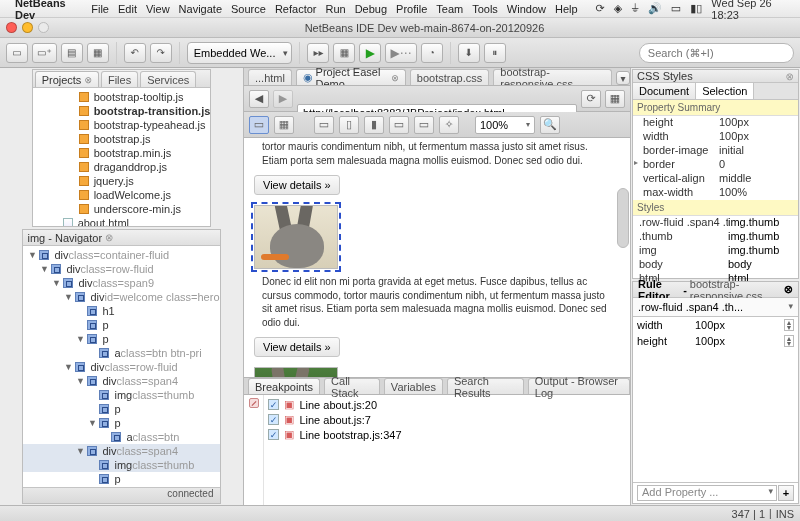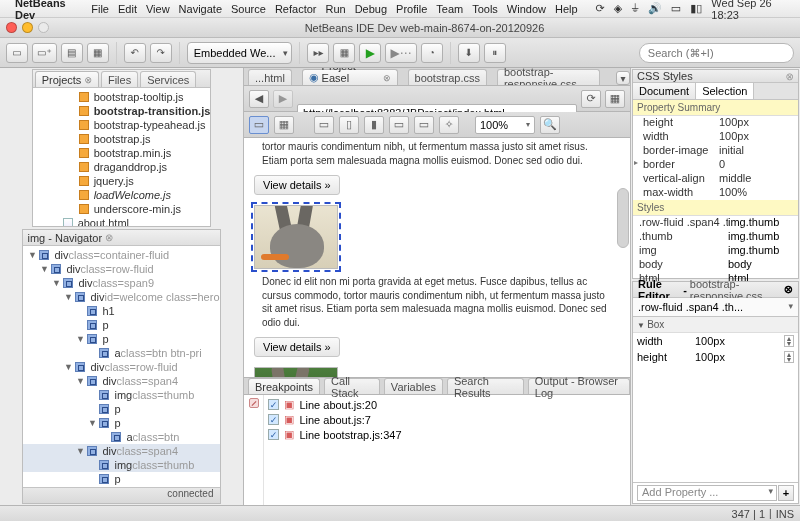--- a/index.html
+++ b/index.html
@@ -33,21 +33,21 @@
 .tree .row { display:flex; align-items:center; height:14px; padding-left:4px; white-space:nowrap;}
 .tree .row.sel{ background:#dfe6f0; }
 .tree .tw { width:10px; text-align:center; color:#6a6a6a; font-size:9px;}
 .tree .ic { width:14px; height:12px; margin-right:3px; display:inline-flex; align-items:center; justify-content:center;}
 .ic-file{ background:linear-gradient(#fff,#eef); border:1px solid #9bb; width:10px; height:11px;}
 .ic-orange{ background:#f6a93b; border:1px solid #c87e1e; width:10px; height:10px;}
 .ic-tag{ background:#91b0e2; border:1px solid #5e7fb8; width:10px; height:10px; position:relative;}
 .ic-tag::after{content:""; position:absolute; left:2px; top:2px; width:4px; height:4px; border:1px solid #2c4d8c;}
 .dim{ color:#9a9a9a; }
 .mid-col { flex:1; display:flex; flex-direction:column; min-width:0;}
-.editor-tabs { display:flex; background:#d6d6d6; border-bottom:1px solid #b5b5b5; height:18px; align-items:flex-end; padding-left:2px; gap:8px; overflow:hidden;}
+.editor-tabs { display:flex; background:#d6d6d6; border-bottom:1px solid #b5b5b5; height:18px; align-items:flex-end; padding-left:2px; gap:2px; overflow:hidden;}
 .editor-tabs .tab { font-size:10px; }
 .url-bar { height:26px; background:linear-gradient(#e2e2e2,#d3d3d3); border-bottom:1px solid #b5b5b5; display:flex; align-items:center; padding:0 5px; gap:4px;}
 .url-bar .sq-btn{ width:20px; height:18px; border:1px solid #b2b2b2; background:linear-gradient(#fafafa,#e4e4e4); border-radius:2px; display:flex; align-items:center; justify-content:center; color:#555;}
 .url-bar .url-field{ flex:1; height:18px; background:#fff; border:1px solid #b2b2b2; border-radius:2px; padding:0 5px;margin-top:28px;}
 .second-bar{ height:26px; background:linear-gradient(#dfdfdf,#d2d2d2); border-bottom:1px solid #b5b5b5; display:flex; align-items:center; padding:0 5px; gap:5px;}
 .second-bar .tool{ width:20px; height:18px; border:1px solid #b2b2b2; background:linear-gradient(#fafafa,#e4e4e4); border-radius:2px; display:flex; align-items:center; justify-content:center; color:#666; font-size:11px;}
 .second-bar .zoom{ width:60px; height:18px; background:#fff; border:1px solid #b2b2b2; border-radius:2px; display:flex; align-items:center; padding:0 4px;}
 .preview{ flex:1; background:#fff; overflow:hidden; padding:8px 10px;}
 .preview p{ color:#333; font-size:10px; line-height:1.35; margin:4px 8px;}
 .preview .btn{ display:inline-block; padding:3px 8px; border:1px solid #c6c6c6; background:linear-gradient(#fafafa,#e7e7e7); border-radius:3px; margin:4px 0;}
@@ -215,21 +215,21 @@
               <span class="ic-orange"></span>
             </span>
             <span>draganddrop.js</span>
           </div>
           <div class="row" style="padding-left: 44px;">
             <span class="ic">
               <span class="ic-orange"></span>
             </span>
             <span>jquery.js</span>
           </div>
-          <div class="row" style="padding-left: 44px; font-style: italic;">
+          <div class="row" style="padding-left: 44px;">
             <span class="ic">
               <span class="ic-orange"></span>
             </span>
             <span>loadWelcome.js</span>
           </div>
           <div class="row" style="padding-left: 44px;">
             <span class="ic">
               <span class="ic-orange"></span>
             </span>
             <span>underscore-min.js</span>
@@ -571,21 +571,20 @@
 
     <div class="panel rule-editor" style="flex:1">
       <div class="re-head">
           <span>Rule Editor</span>
           <span>-</span>
           <span style="font-weight:normal;color:#555">bootstrap-responsive.css</span>
           <span style="flex:1"></span>
           <span class="x">⊗</span>
         </div>
       <div style="padding:3px 5px;border-bottom:1px solid #c4c4c4;background:#fafafa"><span>.row-fluid .span4 .th...</span> <span style="float:right;font-size:9px;color:#666">▾</span></div>
-      <div class="group">Box</div>
       <div id="rule-rows">
           <div class="rerow">
             <span class="rk">width</span>
             <span class="rv">100px</span>
             <span class="step">▲<br>▼</span>
           </div>
           <div class="rerow">
             <span class="rk">height</span>
             <span class="rv">100px</span>
             <span class="step">▲<br>▼</span>

